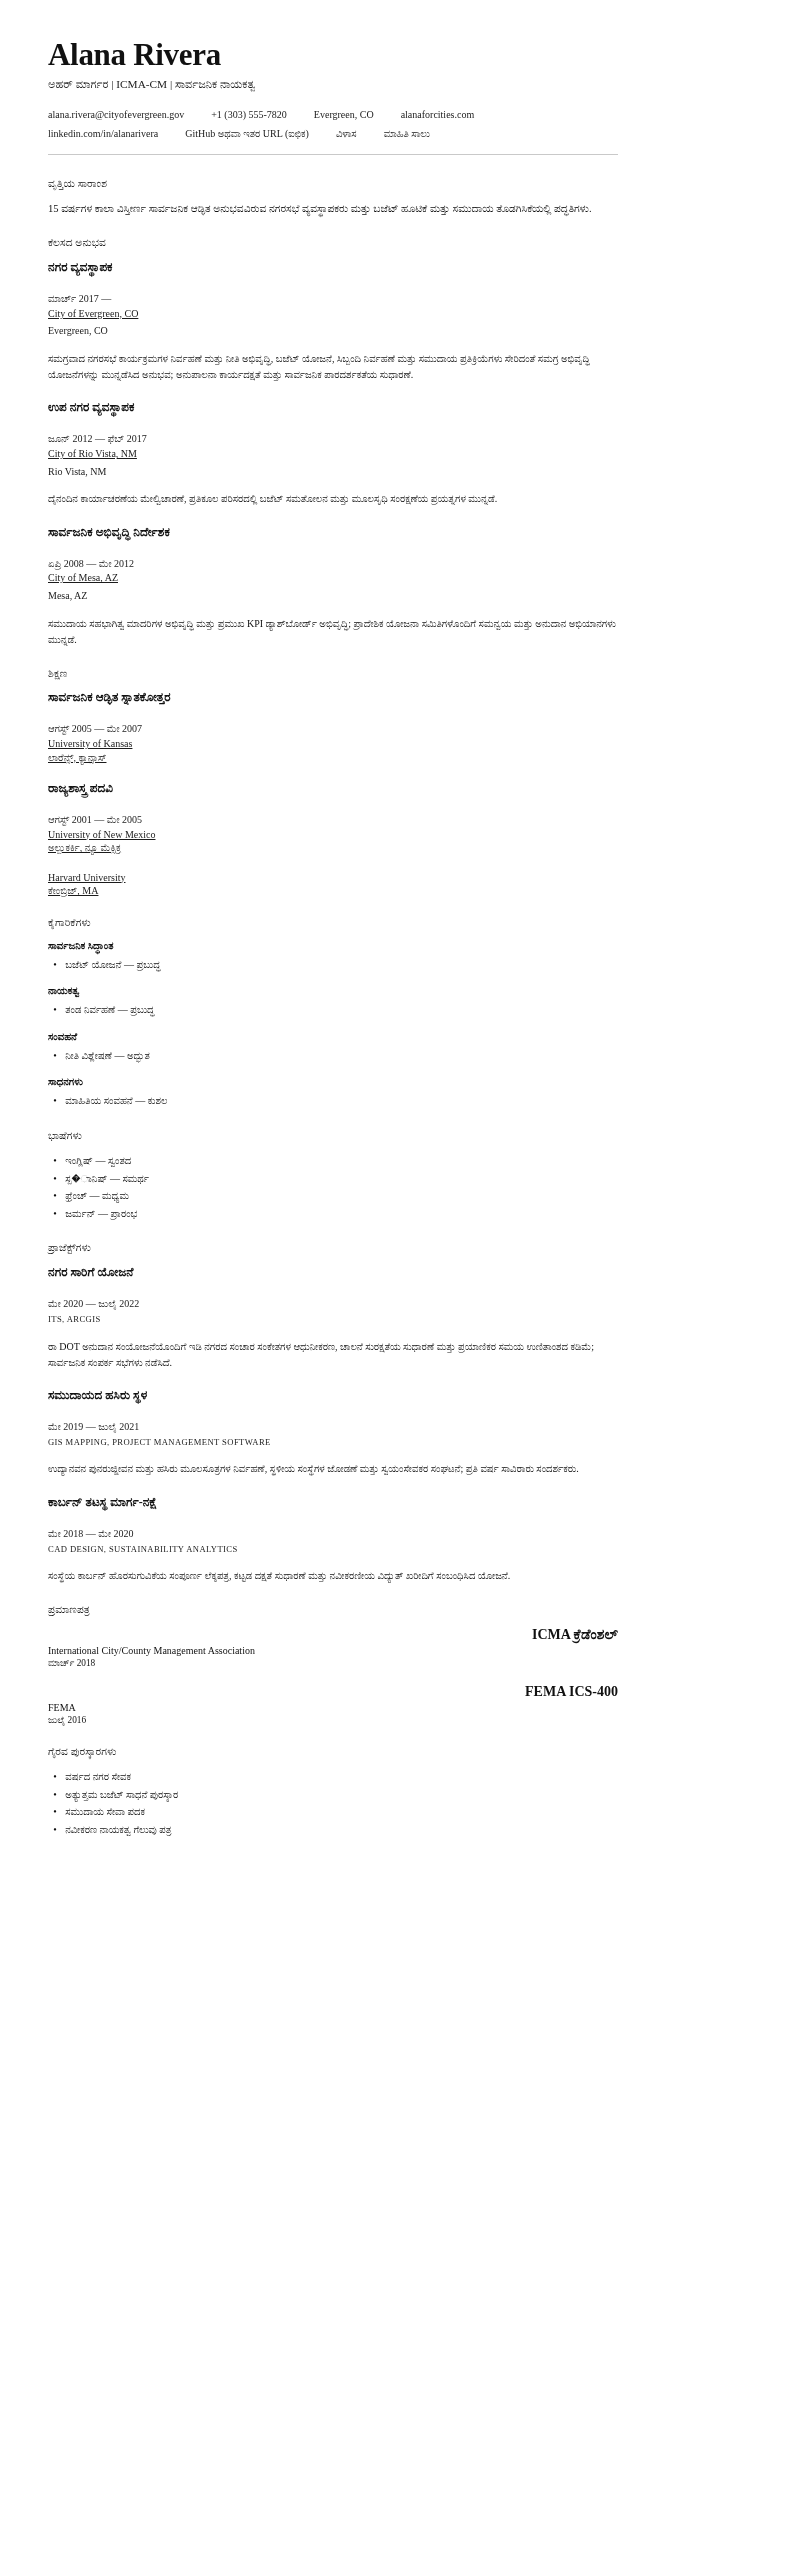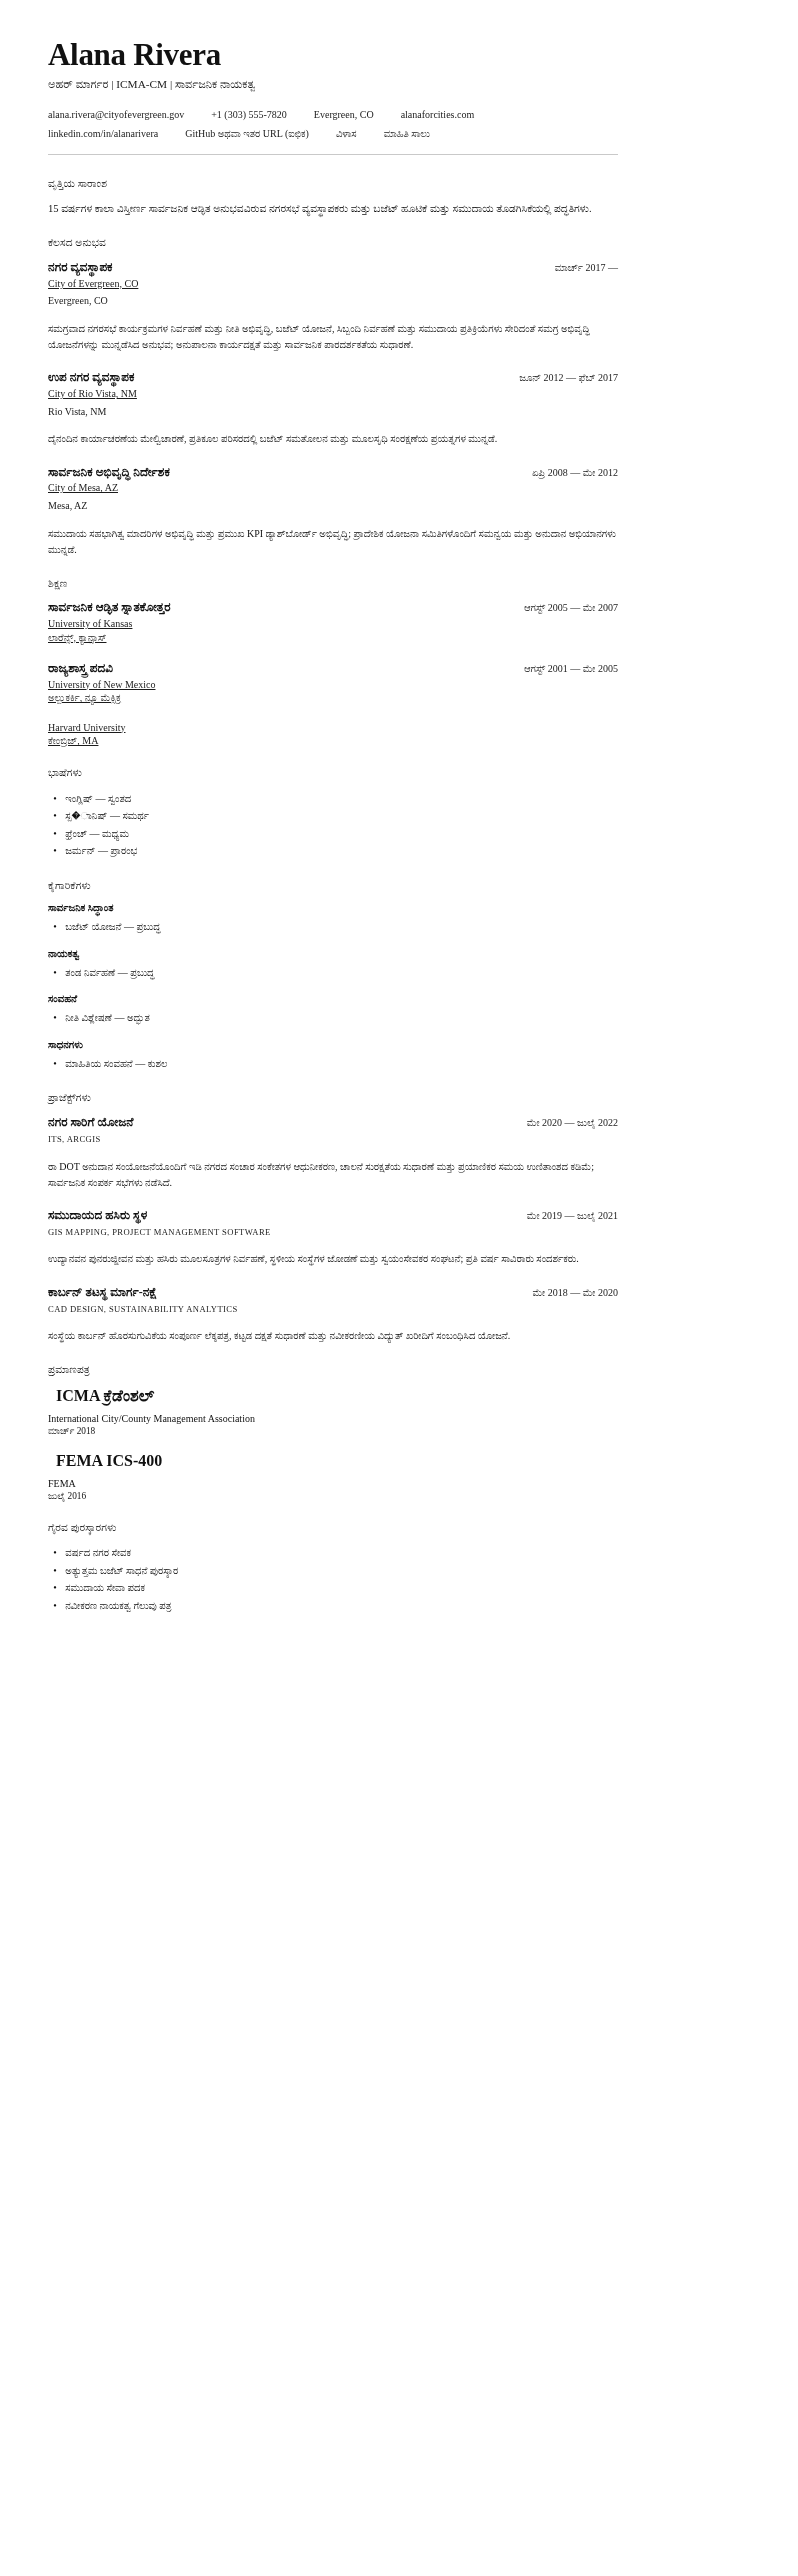--- a/index.html
+++ b/index.html
@@ -64,20 +64,21 @@
     margin: 0;
     max-width: 705px;
   }
   
   .entry { margin-bottom: 17.3px; }
   .entry-head {
     display: flex;
     justify-content: space-between;
     align-items: baseline;
     gap: 18px;
+    flex-direction: column;
   }
   .entry-title {
     font-size: 12px;
     font-weight: bold;
     color: #111;
     margin: 0;
   }
   .entry-dates {
     font-size: 10px;
     color: #1b1b1b;
@@ -127,23 +128,24 @@
   ul.bullets li:before {
     content: "\2022";
     position: absolute;
     left: -12px;
     top: 0;
     color: #111;
   }
   
   .cert { margin-bottom: 14.6px; }
   .cert-name {
-    font-size: 16px;
+    font-size: 14px;
     font-weight: bold;
-    margin: 8px;
+    margin: 0;
+    text-align: right;
   }
   .cert-org {
     font-size: 10px;
     margin: 2px 0 0 0;
   }
   .cert-date {
     font-size: 9.3px;
     margin: 2px 0 0 0;
   }
 </style>
@@ -229,66 +231,66 @@
         <div class="entry-title">ರಾಜ್ಯಶಾಸ್ತ್ರ ಪದವಿ</div>
         <div class="entry-dates">ಆಗಸ್ಟ್ 2001 — ಮೇ 2005</div>
       </div>
       <div class="entry-org">University of New Mexico</div>
       <div class="entry-org">ಅಲ್ಬುಕರ್ಕಿ, ನ್ಯೂ ಮೆಕ್ಸಿಕ್ರ</div>
     </div>
 
     <div class="entry">
       <div class="entry-org">Harvard University</div>
       <div class="entry-org">ಕೇಂಬ್ರಿಜ್, MA</div>
+    </div>
+  </div>
+
+  <div class="section">
+    <div class="section-title">ಕೈಗಾರಿಕೆಗಳು</div>
+
+    <div class="skill-group">
+      <div class="skill-group-title">ಸಾರ್ವಜನಿಕ ಸಿದ್ಧಾಂತ</div>
+      <ul class="bullets">
+        <li>ಬಜೆಟ್ ಯೋಜನೆ — ಪ್ರಬುದ್ಧ</li>
+      </ul>
+    </div>
+
+    <div class="skill-group">
+      <div class="skill-group-title">ನಾಯಕತ್ವ</div>
+      <ul class="bullets">
+        <li>ತಂಡ ನಿರ್ವಹಣೆ — ಪ್ರಬುದ್ಧ</li>
+      </ul>
+    </div>
+
+    <div class="skill-group">
+      <div class="skill-group-title">ಸಂವಹನೆ</div>
+      <ul class="bullets">
+        <li>ನೀತಿ ವಿಶ್ಲೇಷಣೆ — ಅದ್ಭುತ</li>
+      </ul>
+    </div>
+
+    <div class="skill-group">
+      <div class="skill-group-title">ಸಾಧನಗಳು</div>
+      <ul class="bullets">
+        <li>ಮಾಹಿತಿಯ ಸಂವಹನೆ — ಕುಶಲ</li>
+      </ul>
     </div>
   </div>
 
   <div class="section">
     <div class="section-title">ಭಾಷೆಗಳು</div>
     <ul class="bullets">
       <li>ಇಂಗ್ಲಿಷ್ — ಸ್ವಂತದ</li>
       <li>ಸ್ಪ�ಾನಿಷ್ — ಸಮರ್ಥ</li>
       <li>ಫ್ರೆಂಚ್ — ಮಧ್ಯಮ</li>
       <li>ಜರ್ಮನ್ — ಪ್ರಾರಂಭ</li>
     </ul>
   </div>
 
   <div class="section">
-    <div class="section-title">ಕೈಗಾರಿಕೆಗಳು</div>
-
-    <div class="skill-group">
-      <div class="skill-group-title">ಸಾರ್ವಜನಿಕ ಸಿದ್ಧಾಂತ</div>
-      <ul class="bullets">
-        <li>ಬಜೆಟ್ ಯೋಜನೆ — ಪ್ರಬುದ್ಧ</li>
-      </ul>
-    </div>
-
-    <div class="skill-group">
-      <div class="skill-group-title">ನಾಯಕತ್ವ</div>
-      <ul class="bullets">
-        <li>ತಂಡ ನಿರ್ವಹಣೆ — ಪ್ರಬುದ್ಧ</li>
-      </ul>
-    </div>
-
-    <div class="skill-group">
-      <div class="skill-group-title">ಸಂವಹನೆ</div>
-      <ul class="bullets">
-        <li>ನೀತಿ ವಿಶ್ಲೇಷಣೆ — ಅದ್ಭುತ</li>
-      </ul>
-    </div>
-
-    <div class="skill-group">
-      <div class="skill-group-title">ಸಾಧನಗಳು</div>
-      <ul class="bullets">
-        <li>ಮಾಹಿತಿಯ ಸಂವಹನೆ — ಕುಶಲ</li>
-      </ul>
-    </div>
-  </div>
-
-  <div class="section">
     <div class="section-title">ಪ್ರಾಜೆಕ್ಟ್‌ಗಳು</div>
 
     <div class="entry">
       <div class="entry-head">
         <div class="entry-title">ನಗರ ಸಾರಿಗೆ ಯೋಜನೆ</div>
         <div class="entry-dates">ಮೇ 2020 — ಜುಲೈ 2022</div>
       </div>
       <div class="entry-sub">ITS, ARCGIS</div>
       <p class="entry-desc">ರಾ DOT ಅನುದಾನ ಸಂಯೋಜನೆಯೊಂದಿಗೆ ಇಡಿ ನಗರದ ಸಂಚಾರ ಸಂಕೇತಗಳ ಆಧುನೀಕರಣ, ಚಾಲನೆ ಸುರಕ್ಷತೆಯ ಸುಧಾರಣೆ ಮತ್ತು ಪ್ರಯಾಣಿಕರ ಸಮಯ ಉಣಿತಾಂಶದ ಕಡಿಮೆ; ಸಾರ್ವಜನಿಕ ಸಂಪರ್ಕ ಸಭೆಗಳು ನಡೆಸಿದೆ.</p>
     </div>

